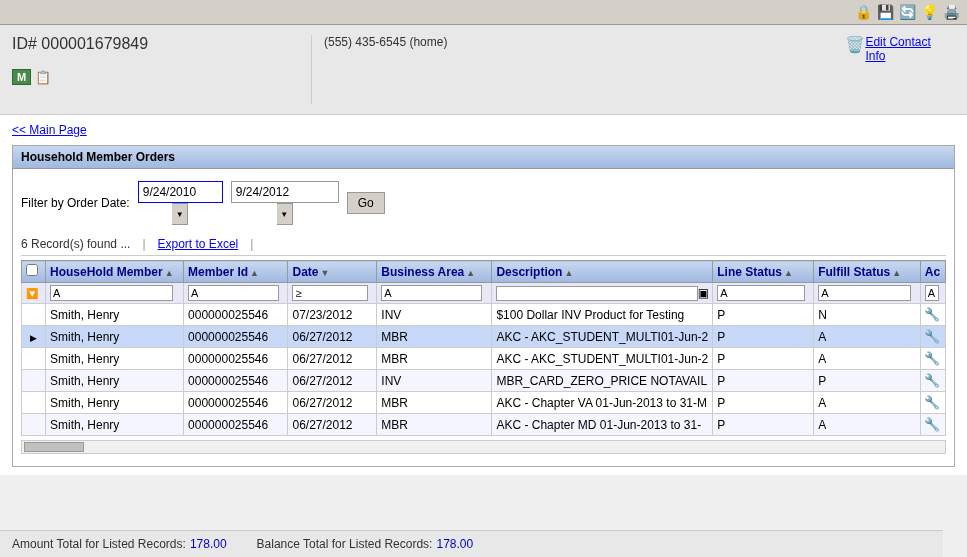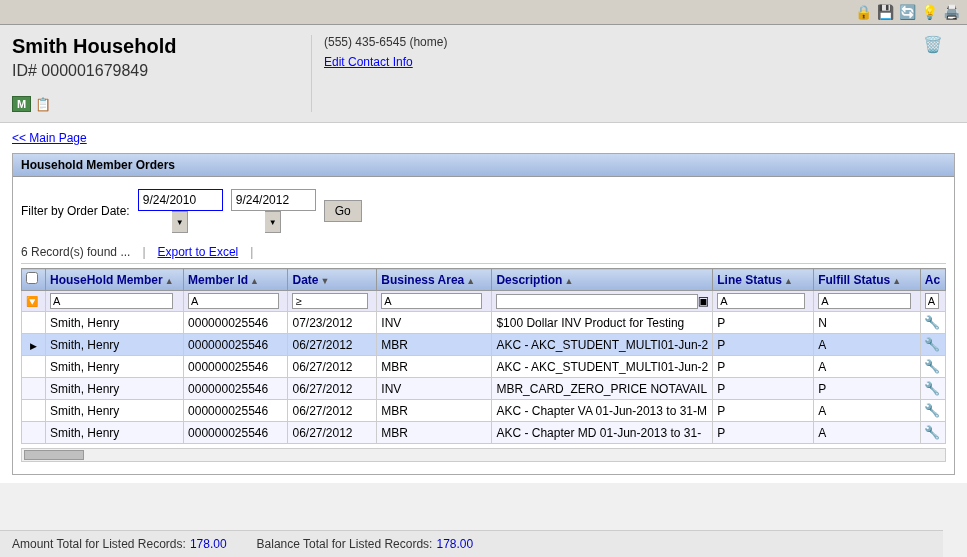--- a/index.html
+++ b/index.html
@@ -73,21 +73,21 @@
     .header-address {
       font-size: 12px;
       color: #333;
       line-height: 1.5;
     }
 
     .header-right {
       flex: 1;
       padding: 0 12px;
       display: flex;
-      flex-direction: column;
+      flex-direction: row;
       align-items: flex-start;
     }
     .phone-row {
       display: flex;
       justify-content: space-between;
       width: 100%;
       align-items: flex-start;
     }
     .phone-text { font-size: 12px; color: #333; margin-bottom: 6px; }
     .delete-icon { font-size: 16px; cursor: pointer; color: #cc0000; }
@@ -261,21 +261,20 @@
   <span class="toolbar-icon">🔒</span>
   <span class="toolbar-icon">💾</span>
   <span class="toolbar-icon">🔄</span>
   <span class="toolbar-icon">💡</span>
   <span class="toolbar-icon">🖨️</span>
 </div>
 
 <div class="header">
 
   <div class="header-left">
-    <div class="header-title">Smith Household</div>
     <div class="header-id">ID# 000001679849</div>
     <div class="header-badges">
       <span class="badge-m">M</span>
       <span class="badge-copy">📋</span>
     </div>
   </div>
 
 
   <div class="header-right">
     <div class="phone-row">
@@ -295,21 +294,21 @@
     <div class="panel-header">Household Member Orders</div>
     <div class="panel-body">
 
       <div class="filter-row">
         <span class="filter-label">Filter by Order Date:</span>
         <div class="filter-select-wrap">
           <input class="filter-input" type="text" value="9/24/2010" style="border: 1px solid rgb(0, 0, 255); width: 85px;">
           <div class="dropdown-arrow">▼</div>
         </div>
         <div class="filter-select-wrap">
-          <input class="filter-input" type="text" value="9/24/2012" style="border: 1px solid rgb(153, 153, 153); width: 85px;">
+          <input class="filter-input" type="text" value="9/24/2012" style="border: 1px solid rgb(153, 153, 153); width: 108px;">
           <div class="dropdown-arrow">▼</div>
         </div>
         <button class="go-button">Go</button>
       </div>
 
       <div class="records-bar">
         <span class="records-count">6 Record(s) found ...</span>
         <span class="separator">|</span>
         <a class="export-link">Export to Excel</a>
         <span class="separator">|</span>

